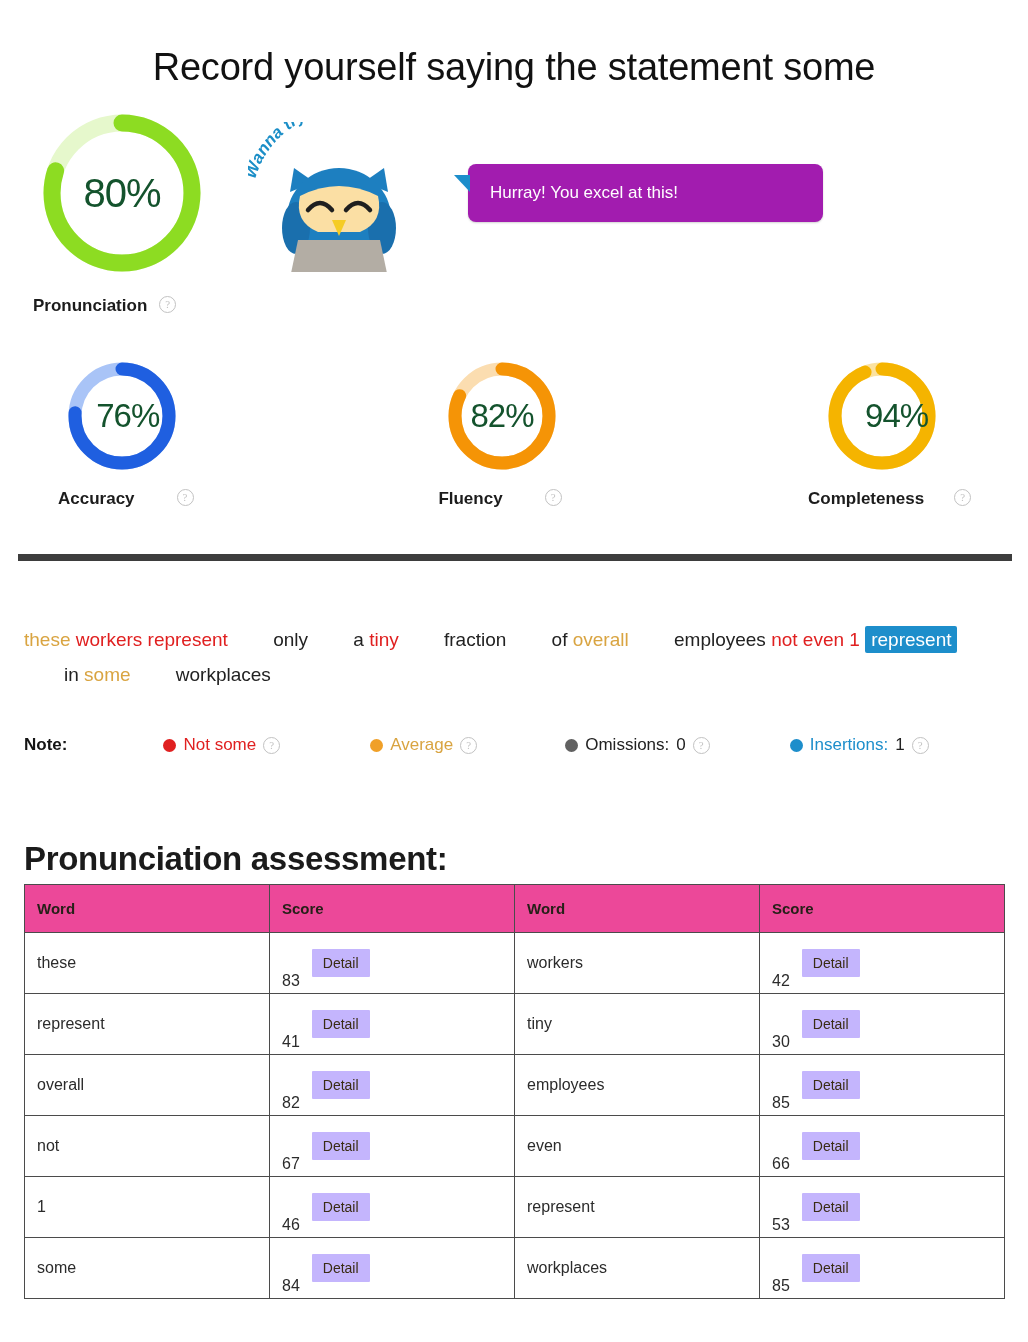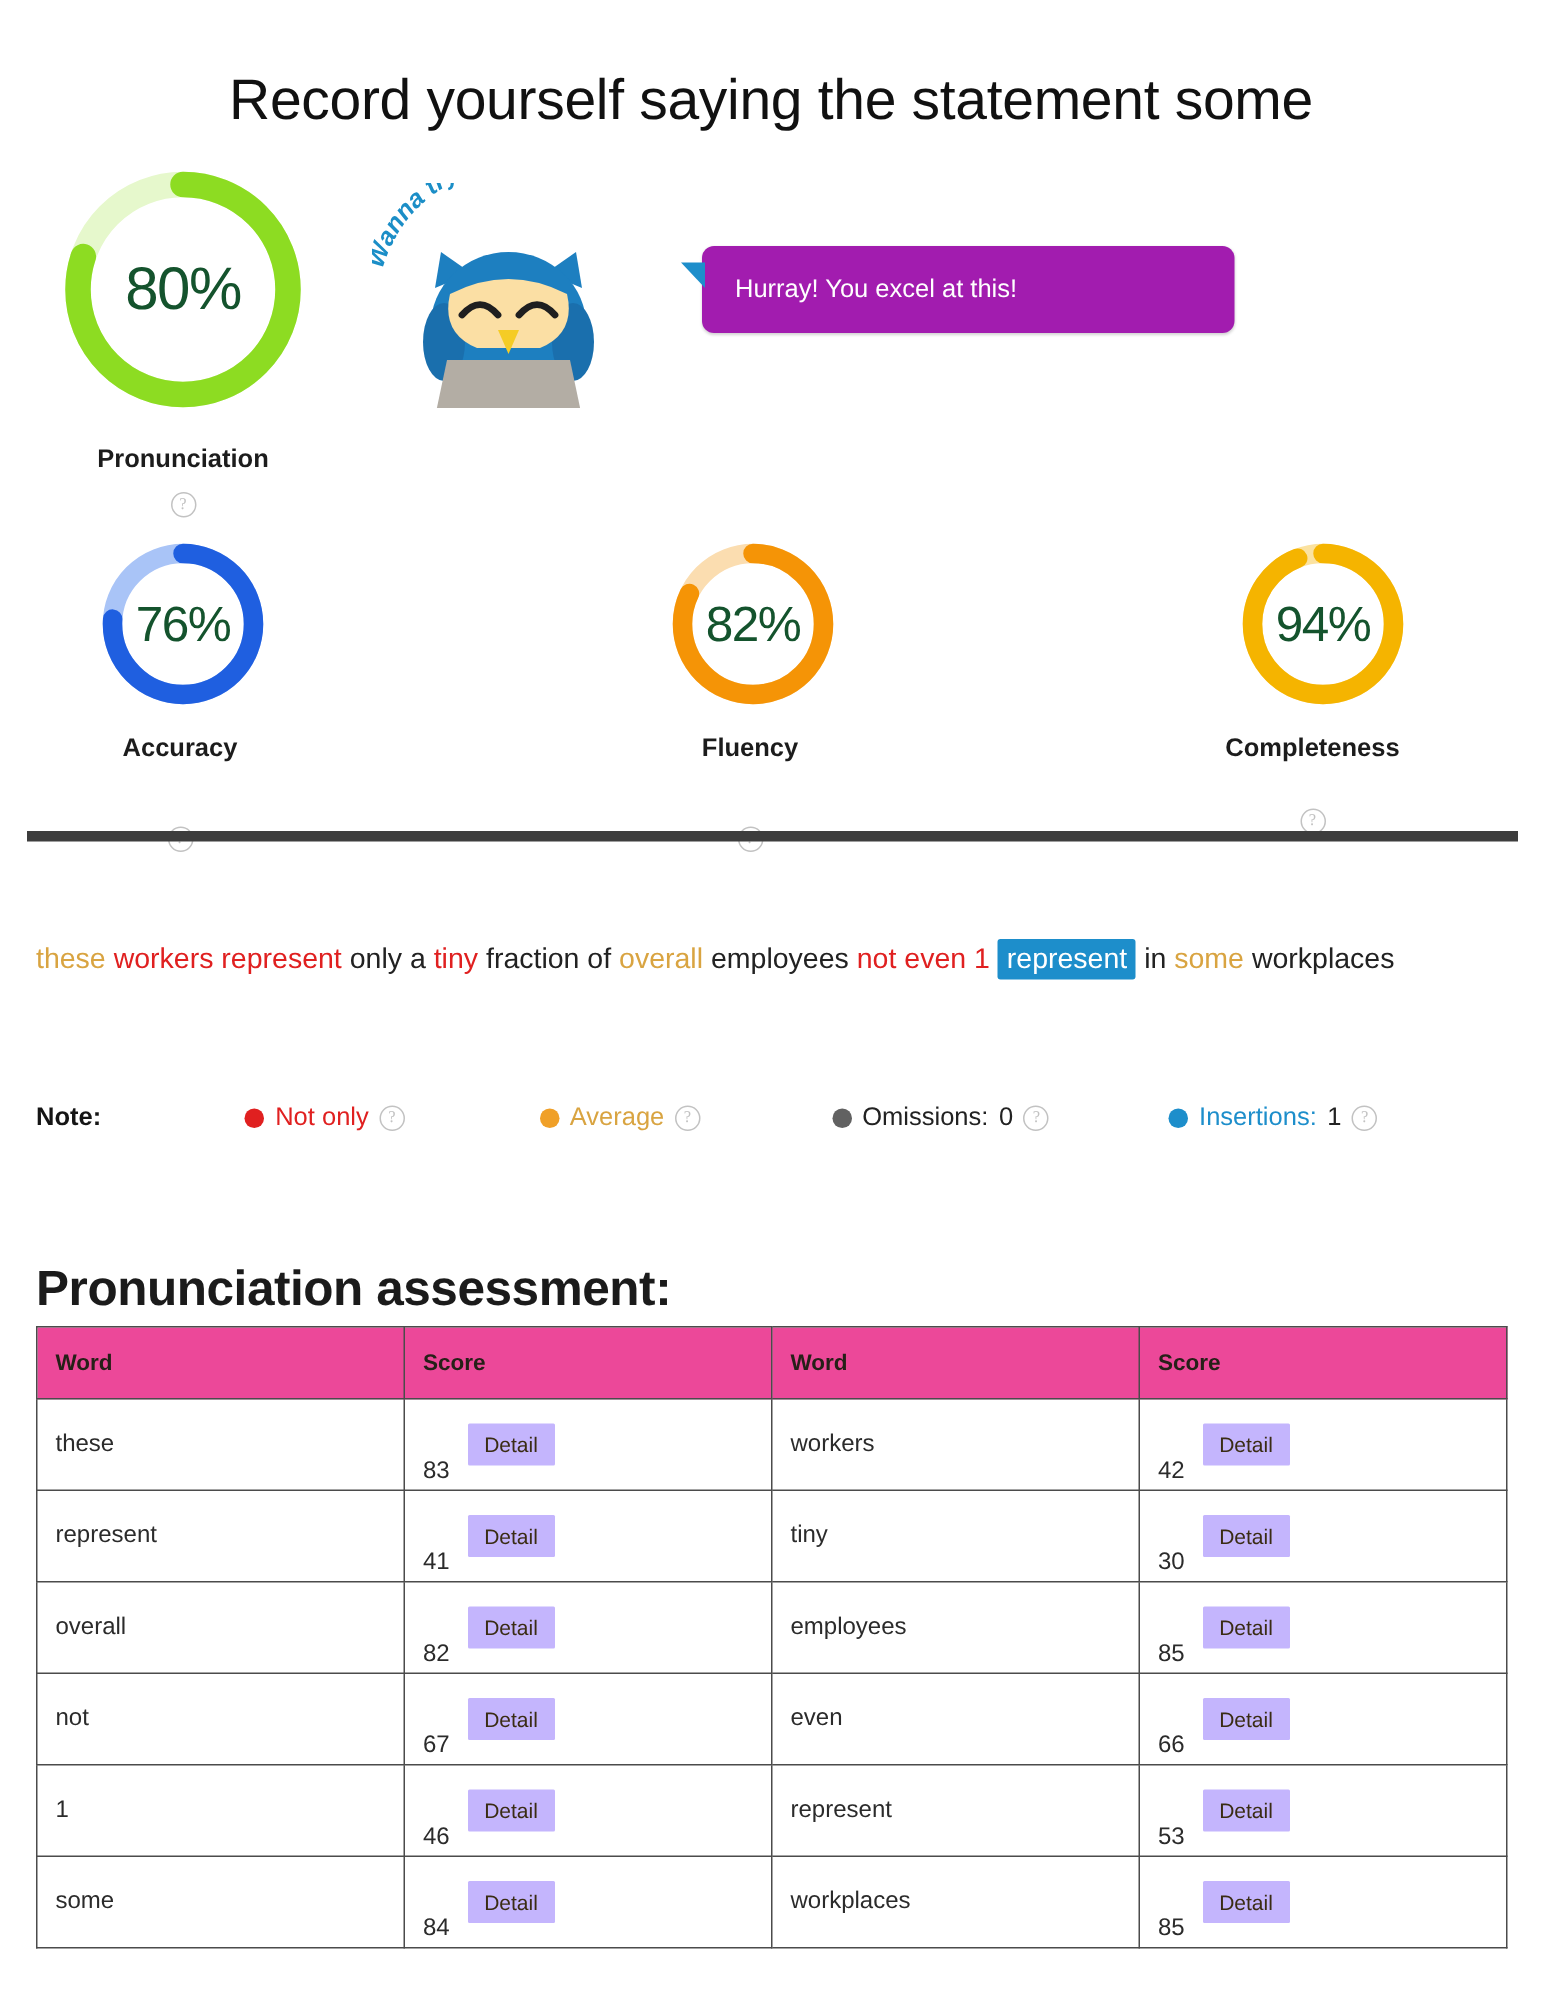--- a/index.html
+++ b/index.html
@@ -60,27 +60,26 @@
     justify-content: center;
     font-size: 40px;
     font-weight: 400;
     color: #14532d;
     letter-spacing: -1px;
   }
   .ring-small .ring-value { font-size: 33px; }
 
   .ring-caption {
     display: flex;
-    align-items: center;
+    align-items: flex-start;
     gap: 12px;
     font-size: 17px;
     font-weight: bold;
     color: #1c1c1c;
     white-space: nowrap;
-    flex-direction: column;
   }
 
   
   .help-icon {
     width: 17px;
     height: 17px;
     flex: 0 0 17px;
     border-radius: 50%;
     border: 1.4px solid #c2c2c2;
     color: #c2c2c2;
@@ -163,21 +162,21 @@
   
   .transcript {
     position: absolute;
     left: 24px;
     top: 622px;
     width: 960px;
     font-size: 19px;
     line-height: 35px;
     color: #222222;
   }
-  .w-good   { color: #222222; }
+  .w-good   { color: #222222; margin-left: 40px; }
   .w-avg    { color: #d9a441; }
   .w-bad    { color: #e02020; }
   .w-ins    { background: #1d8ecb; color: #ffffff; padding: 3px 6px; border-radius: 2px; }
 
   
   .note-row {
     position: absolute;
     left: 24px;
     top: 730px;
     width: 980px;
@@ -372,21 +371,21 @@
 </div>
 
 <div class="divider"></div>
 
 <div class="transcript" id="transcript"><span class="w-avg">these</span> <span class="w-bad">workers</span> <span class="w-bad">represent</span> <span class="w-good">only</span> <span class="w-good">a</span> <span class="w-bad">tiny</span> <span class="w-good">fraction</span> <span class="w-good">of</span> <span class="w-avg">overall</span> <span class="w-good">employees</span> <span class="w-bad">not</span> <span class="w-bad">even</span> <span class="w-bad">1</span> <span class="w-ins">represent</span> <span class="w-good">in</span> <span class="w-avg">some</span> <span class="w-good">workplaces</span></div>
 
 <div class="note-row">
   <span class="note-label">Note:</span>
   <span class="legend-item" id="legend-notgood">
     <span class="dot" style="background: rgb(224, 32, 32);"></span>
-    <span class="legend-text" style="color: rgb(224, 32, 32);">Not only</span>
+    <span class="legend-text" style="color: rgb(224, 32, 32);">Not some</span>
     <span class="help-icon">?</span>
   </span>
   <span class="legend-item" id="legend-average">
     <span class="dot" style="background: rgb(240, 160, 40);"></span>
     <span class="legend-text" style="color: rgb(217, 164, 65);">Average</span>
     <span class="help-icon">?</span>
   </span>
   <span class="legend-item" id="legend-omissions">
     <span class="dot" style="background: rgb(97, 97, 97);"></span>
     <span class="legend-text" style="color: rgb(34, 34, 34);">Omissions:</span>

